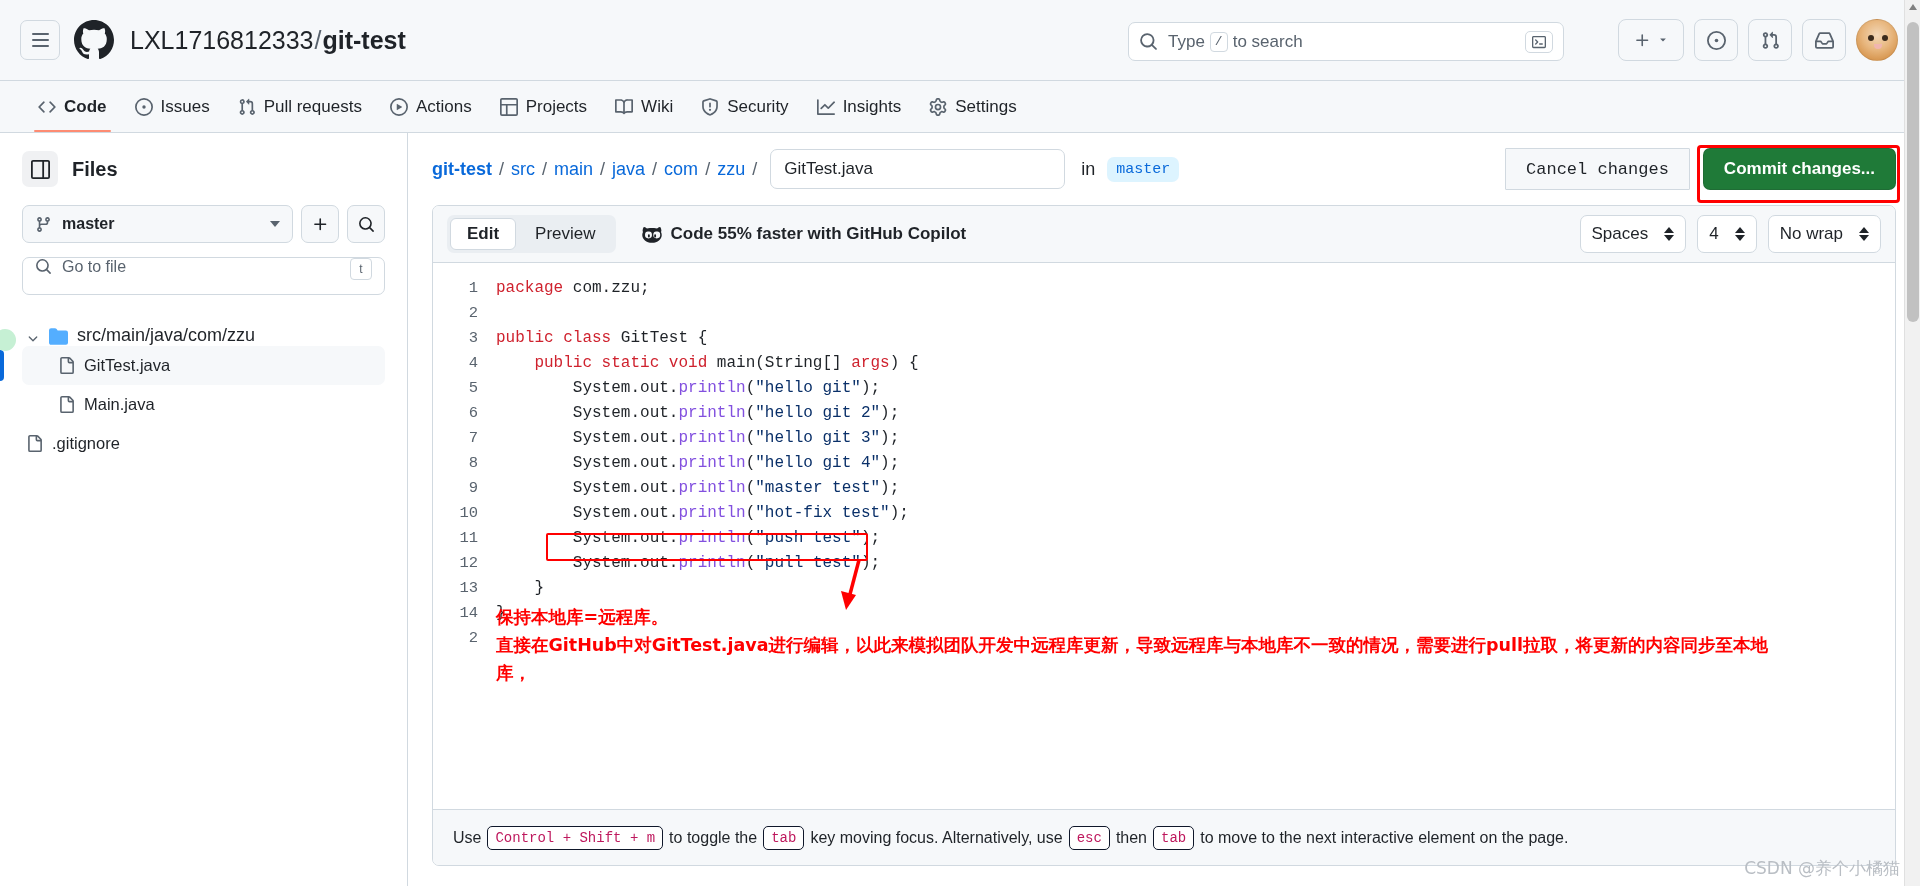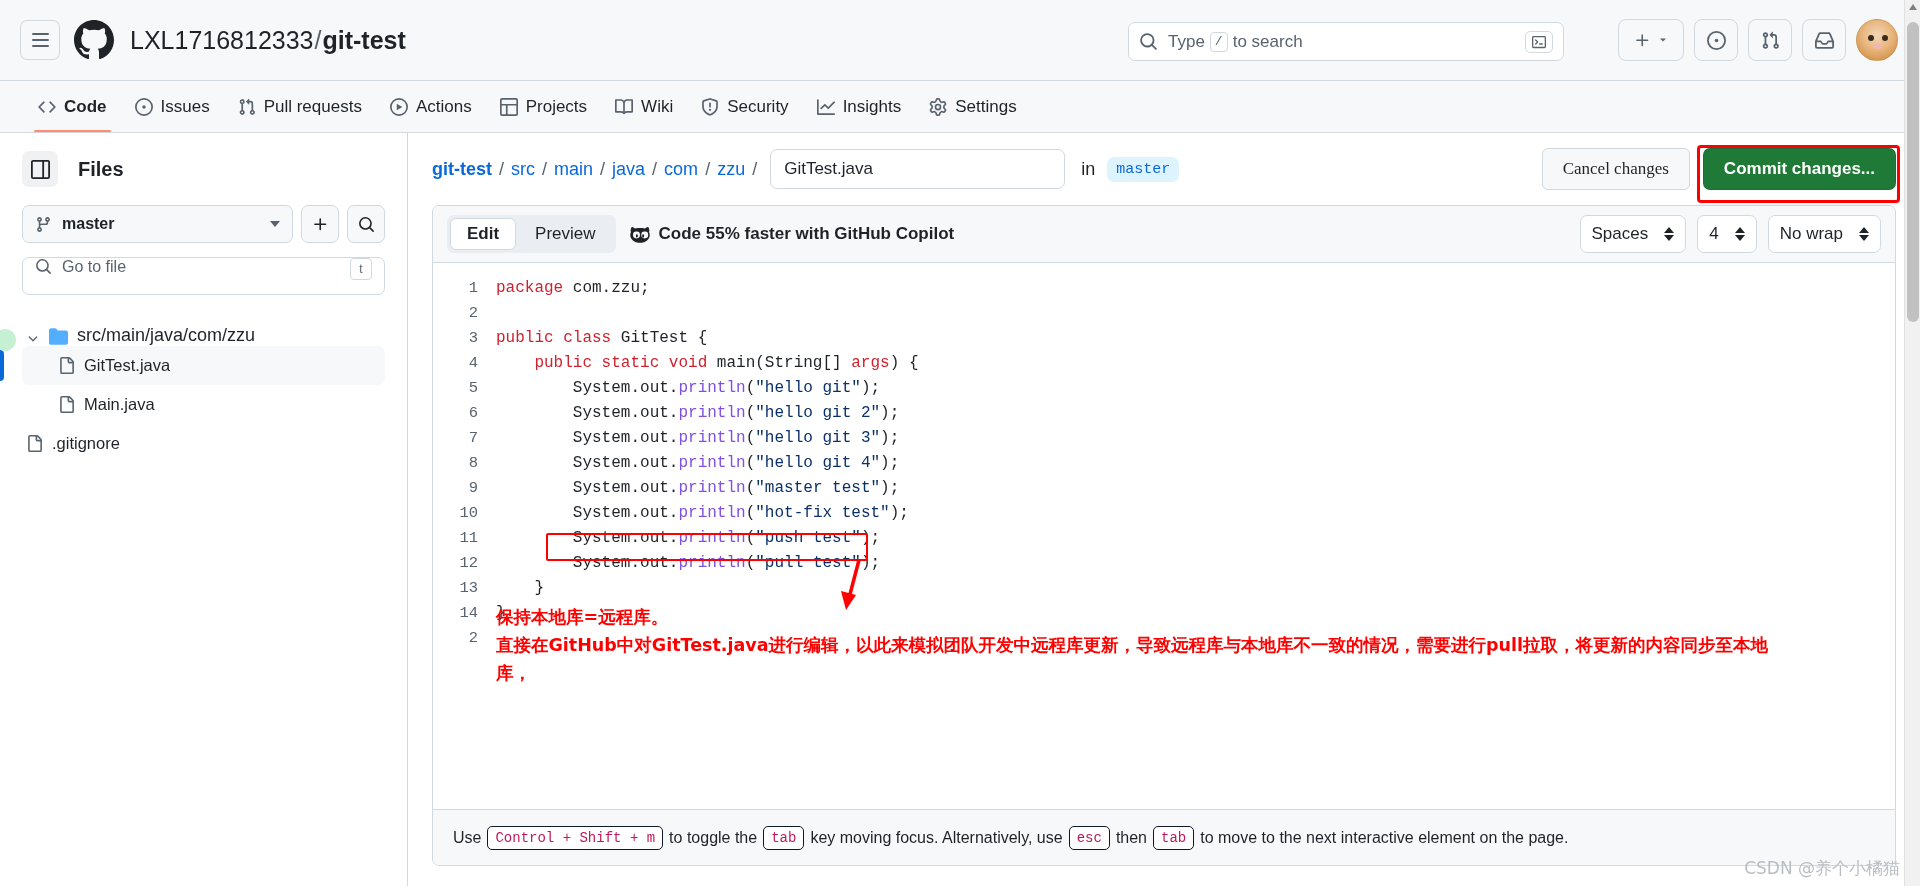--- a/index.html
+++ b/index.html
@@ -148,21 +148,21 @@
 
   
   .sidebar {
     width: 408px;
     border-right: 1px solid #d1d9e0;
     padding: 18px 22px 0 22px;
     background: #ffffff;
     flex-shrink: 0;
   }
   .files-row {
-    display: flex; align-items: center; gap: 20px;
+    display: flex; align-items: center; gap: 14px;
     margin-bottom: 18px;
   }
   .panel-toggle {
     width: 36px; height: 36px;
     border-radius: 7px;
     background: #f0f1f3;
     display: flex; align-items: center; justify-content: center;
     cursor: pointer;
   }
   .files-title { font-size: 20px; font-weight: 700; color: #1f2328; }
@@ -267,25 +267,25 @@
     color: #0969da;
     border-radius: 7px;
     padding: 4px 9px;
     font-size: 15px;
     font-family: "Liberation Mono", monospace;
   }
   .file-bar-actions { margin-left: auto; display: flex; align-items: center; gap: 13px; }
   .btn-cancel {
     height: 42px; padding: 0 20px;
     border: 1px solid #d1d9e0;
-    border-radius: 6px;
+    border-radius: 1px;
     background: #f6f8fa;
     font-size: 17px; color: #1f2328;
     cursor: pointer;
-    font-family: Liberation Serif, serif;
+    font-family: Liberation Mono, monospace;
   }
   .btn-commit {
     height: 42px; padding: 0 20px;
     border: 1px solid rgba(31,35,40,.15);
     border-radius: 7px;
     background: #1f7a38;
     color: #ffffff;
     font-size: 17px; font-weight: 700;
     cursor: pointer;
     font-family: "Liberation Sans", sans-serif;
@@ -308,21 +308,21 @@
     display: flex; flex-direction: column;
     overflow: hidden;
     background: #ffffff;
   }
   .editor-toolbar {
     height: 57px;
     background: #f6f8fa;
     border-bottom: 1px solid #d1d9e0;
     display: flex; align-items: center;
     padding: 0 14px;
-    gap: 14px;
+    gap: 26px;
   }
   .seg {
     display: flex;
     background: #eaeef2;
     border-radius: 7px;
     padding: 3px;
     gap: 2px;
   }
   .seg-btn {
     padding: 5px 16px;

